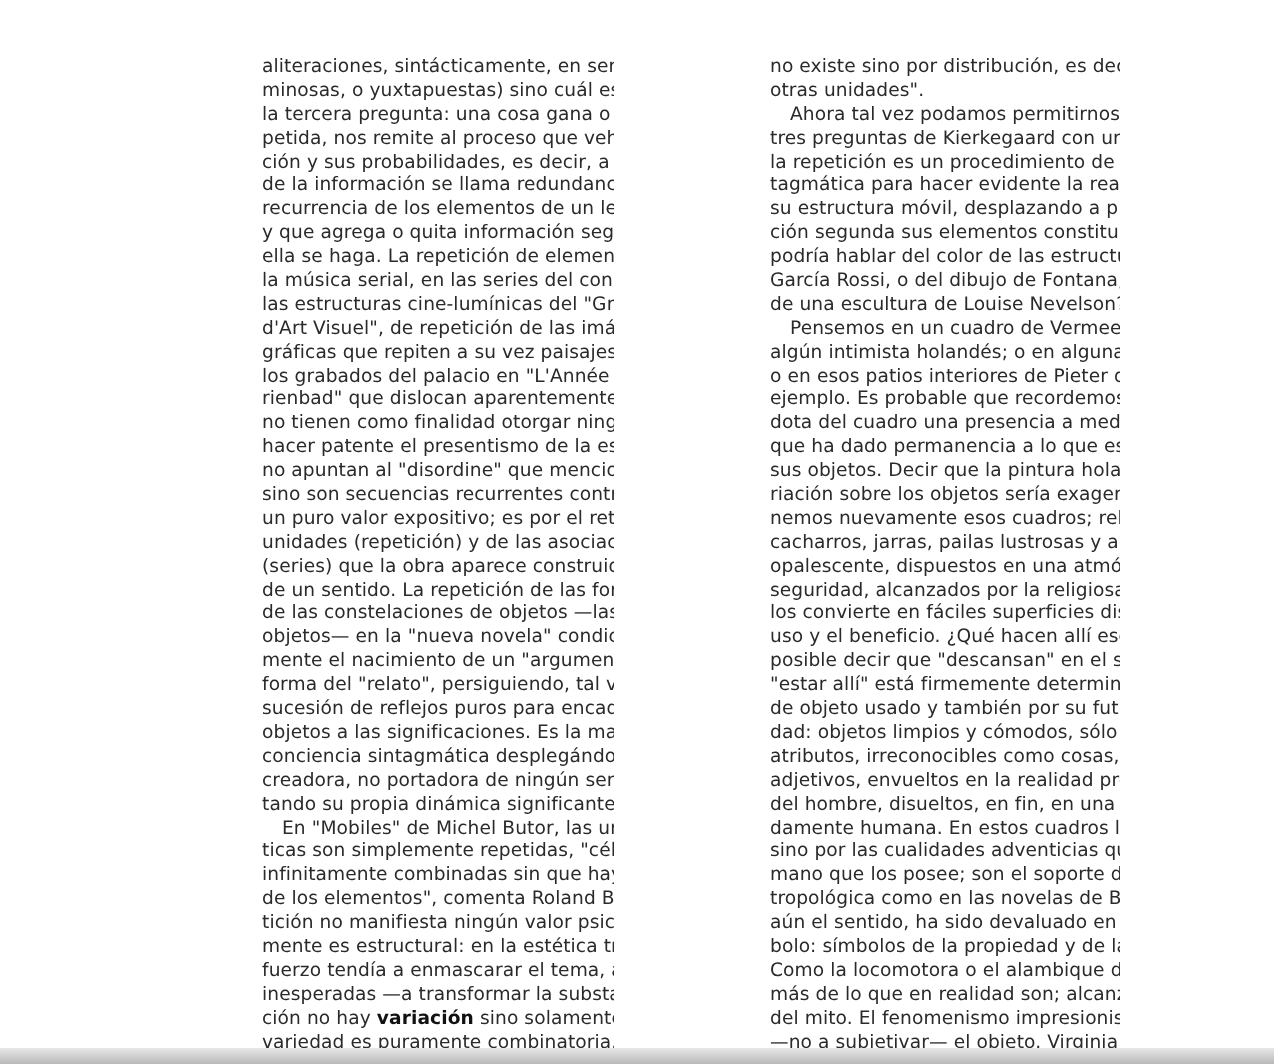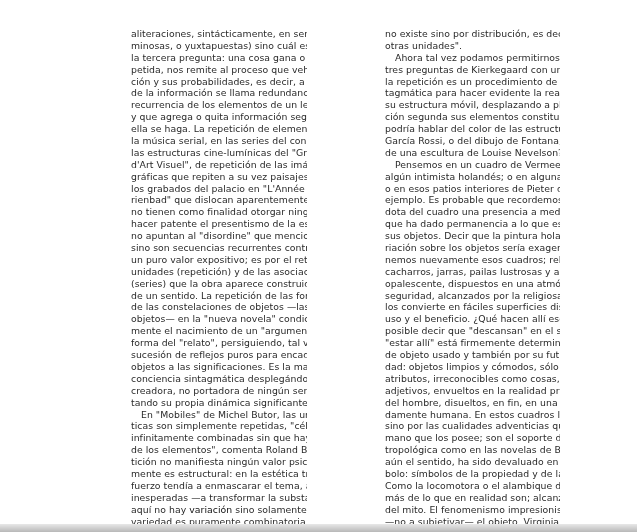--- a/index.html
+++ b/index.html
@@ -14,21 +14,21 @@
     position:absolute; top:28px;
     font-size:9.3px; line-height:11.9px;
     letter-spacing:0.05px;
     color:#2a2a2a;
   }
   .col-left { left:131px; width:176px; }
   .col-right { left:385px; width:175px; }
   .line { display:block; white-space:nowrap; text-align:justify; text-align-last:justify; height:11.9px; overflow:hidden; }
   .line.last { text-align-last:left; }
   .line.indent { padding-left:10px; }
-  b { font-weight:normal; color:#111; }
+  b { font-weight:bold; color:#111; }
   .bottom-band {
     position:absolute; left:0; top:524px; width:637px; height:8px;
     background:linear-gradient(#e8e8e8,#b8b8b8);
   }
   .gutter { position:absolute; left:318px; top:0; width:1px; height:524px; background:transparent; }
 </style>
 </head>
 <body>
 
 <div class="page">
@@ -66,21 +66,21 @@
       <span class="line">creadora, no portadora de ningún sentido sino explici-</span>
       <span class="line last">tando su propia dinámica significante.</span>
       <span class="line indent">En "Mobiles" de Michel Butor, las unidades sintác-</span>
       <span class="line">ticas son simplemente repetidas, "células inalterables</span>
       <span class="line">infinitamente combinadas sin que haya transformación</span>
       <span class="line">de los elementos", comenta Roland Barthes. Esta repe-</span>
       <span class="line">tición no manifiesta ningún valor psicológico sino sola-</span>
       <span class="line">mente es estructural: en la estética tradicional todo es-</span>
       <span class="line">fuerzo tendía a enmascarar el tema, a darle variaciones</span>
       <span class="line">inesperadas —a transformar la substancia— mientras que</span>
-      <span class="line"><span>aquí no hay </span><b>variación</b><span> sino solamente variedad, y esta</span></span>
+      <span class="line"><span>ción no hay </span><b>variación</b><span> sino solamente variedad, y esta</span></span>
       <span class="line">variedad es puramente combinatoria. Y Roland Barthes</span>
       <span class="line">aprecia en "Mobiles" una condición que es posible apli-</span>
     </div>
   <div class="gutter"></div>
   <div class="col col-right" id="col-right">
       <span class="line">no existe sino por distribución, es decir, por relación a</span>
       <span class="line last">otras unidades".</span>
       <span class="line indent">Ahora tal vez podamos permitirnos responder a las</span>
       <span class="line">tres preguntas de Kierkegaard con una sola respuesta:</span>
       <span class="line">la repetición es un procedimiento de la conciencia sin-</span>

